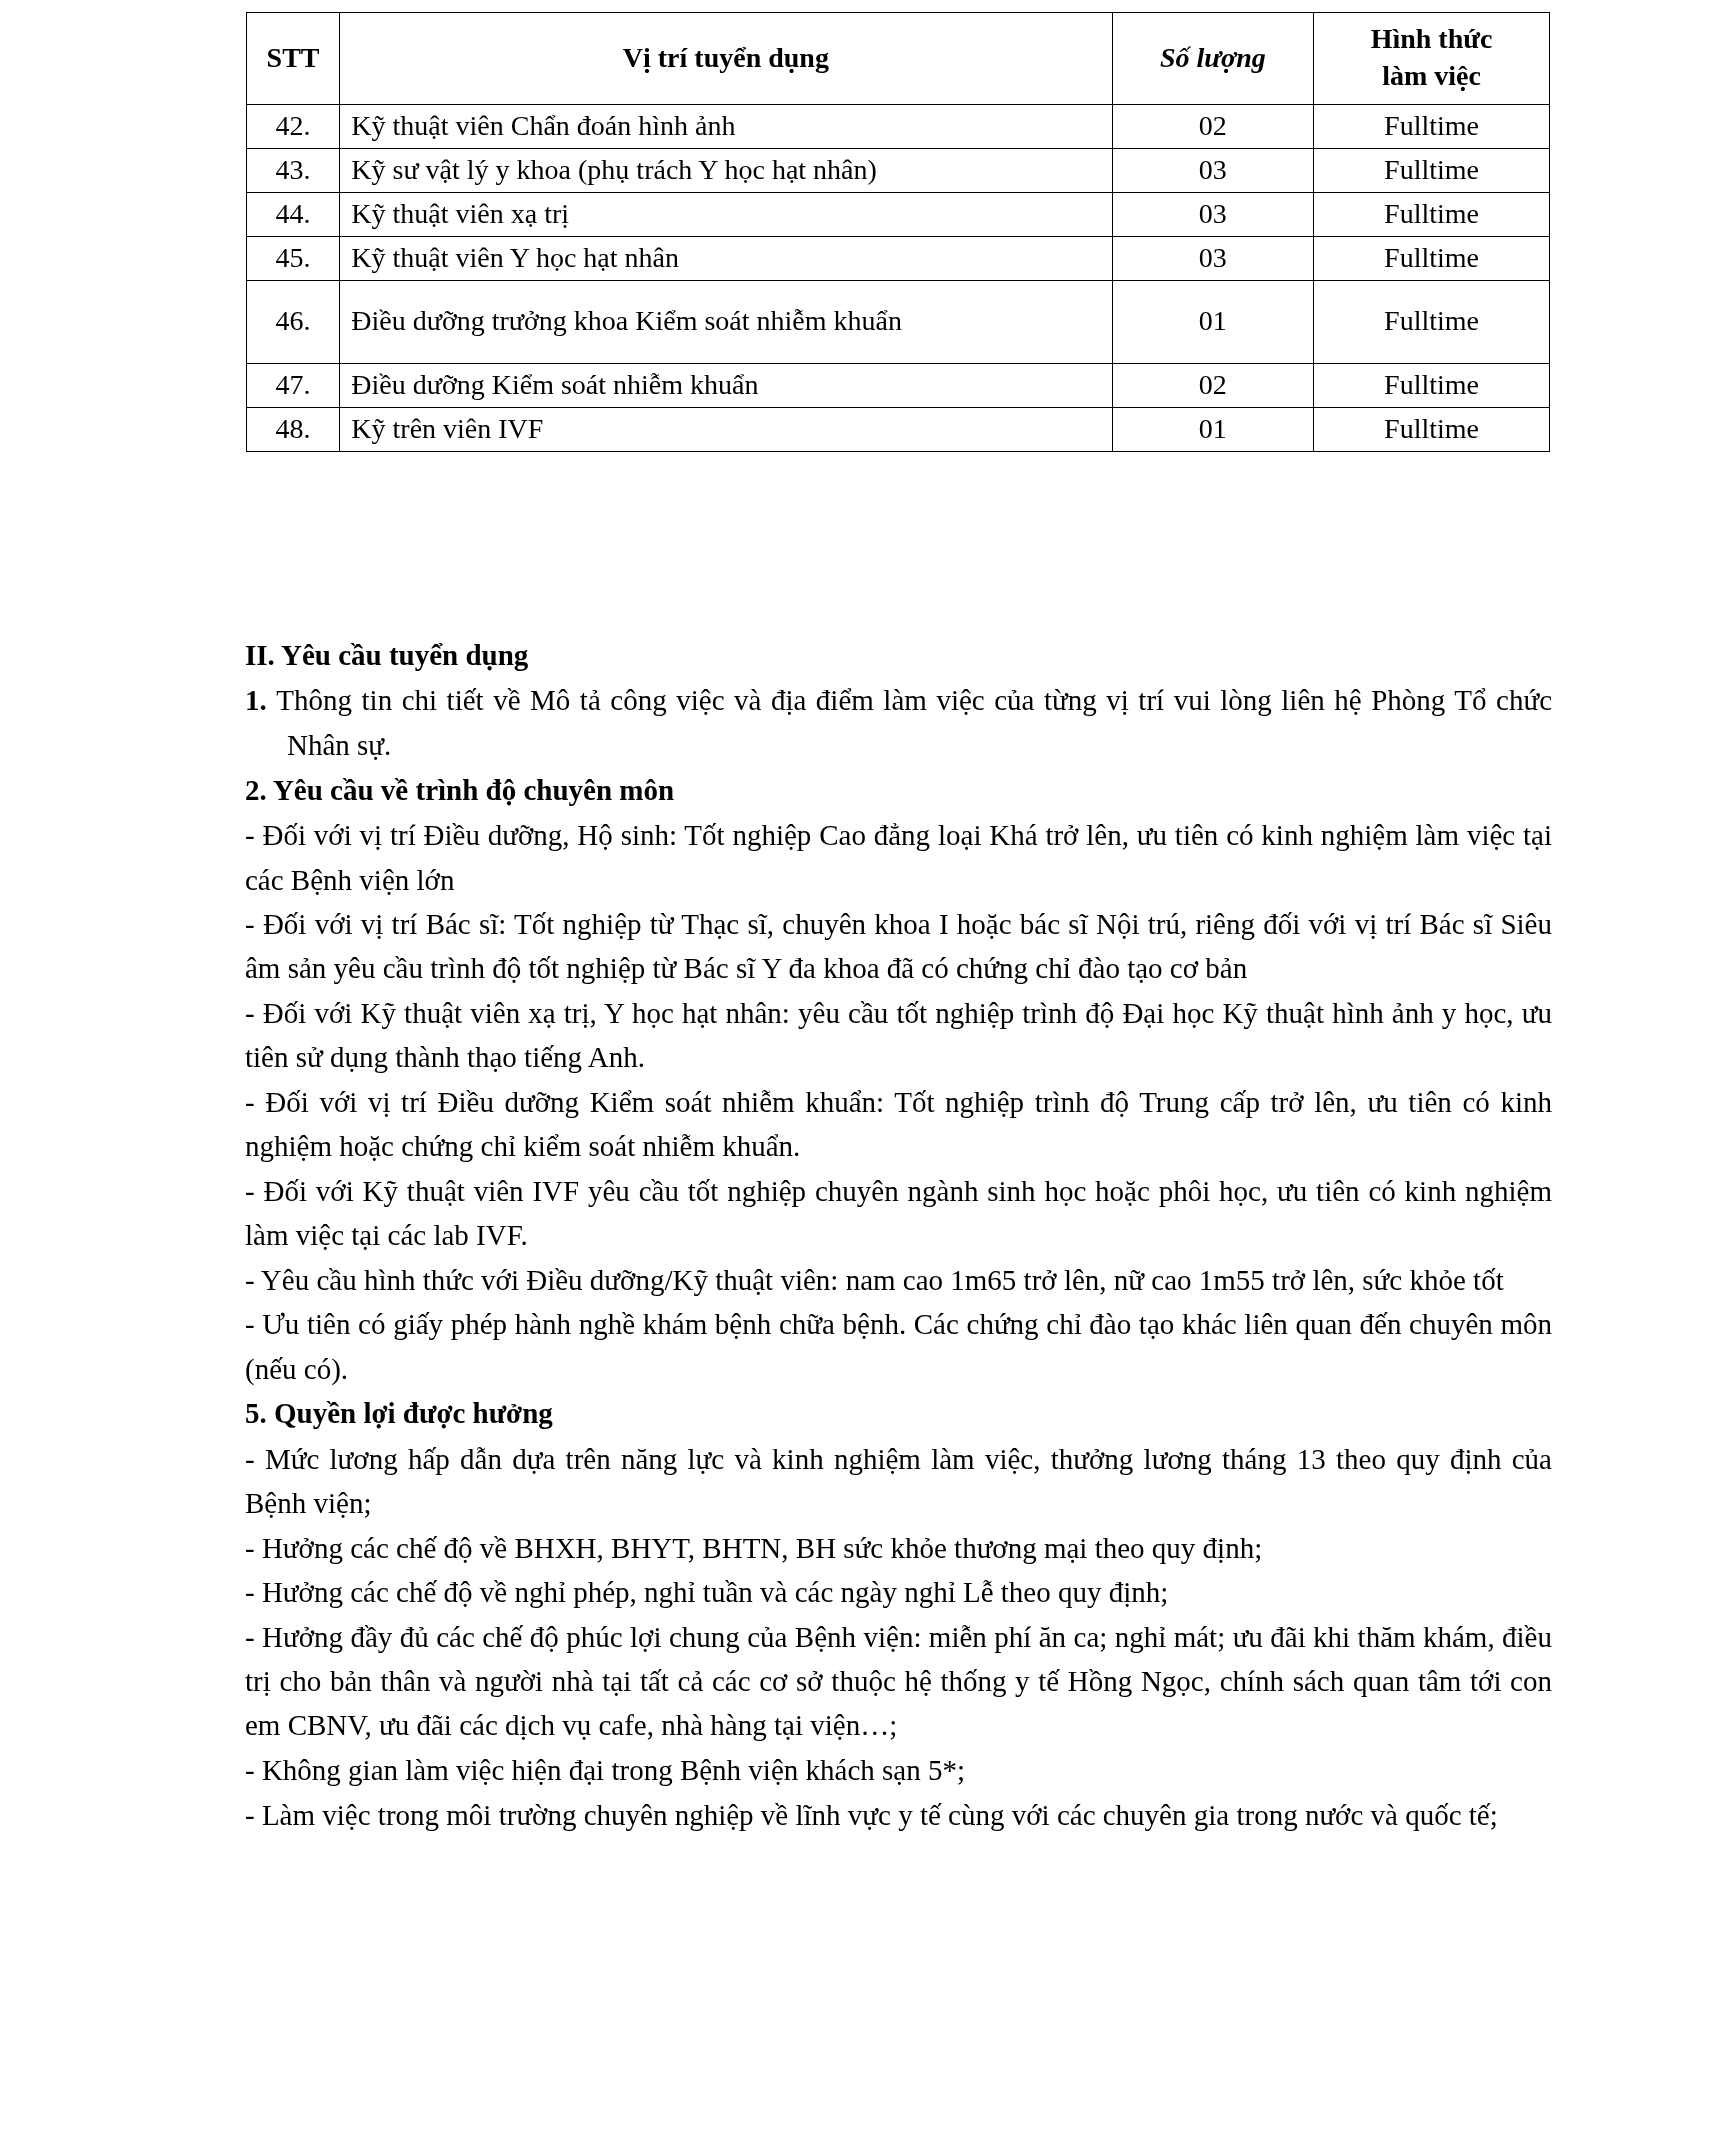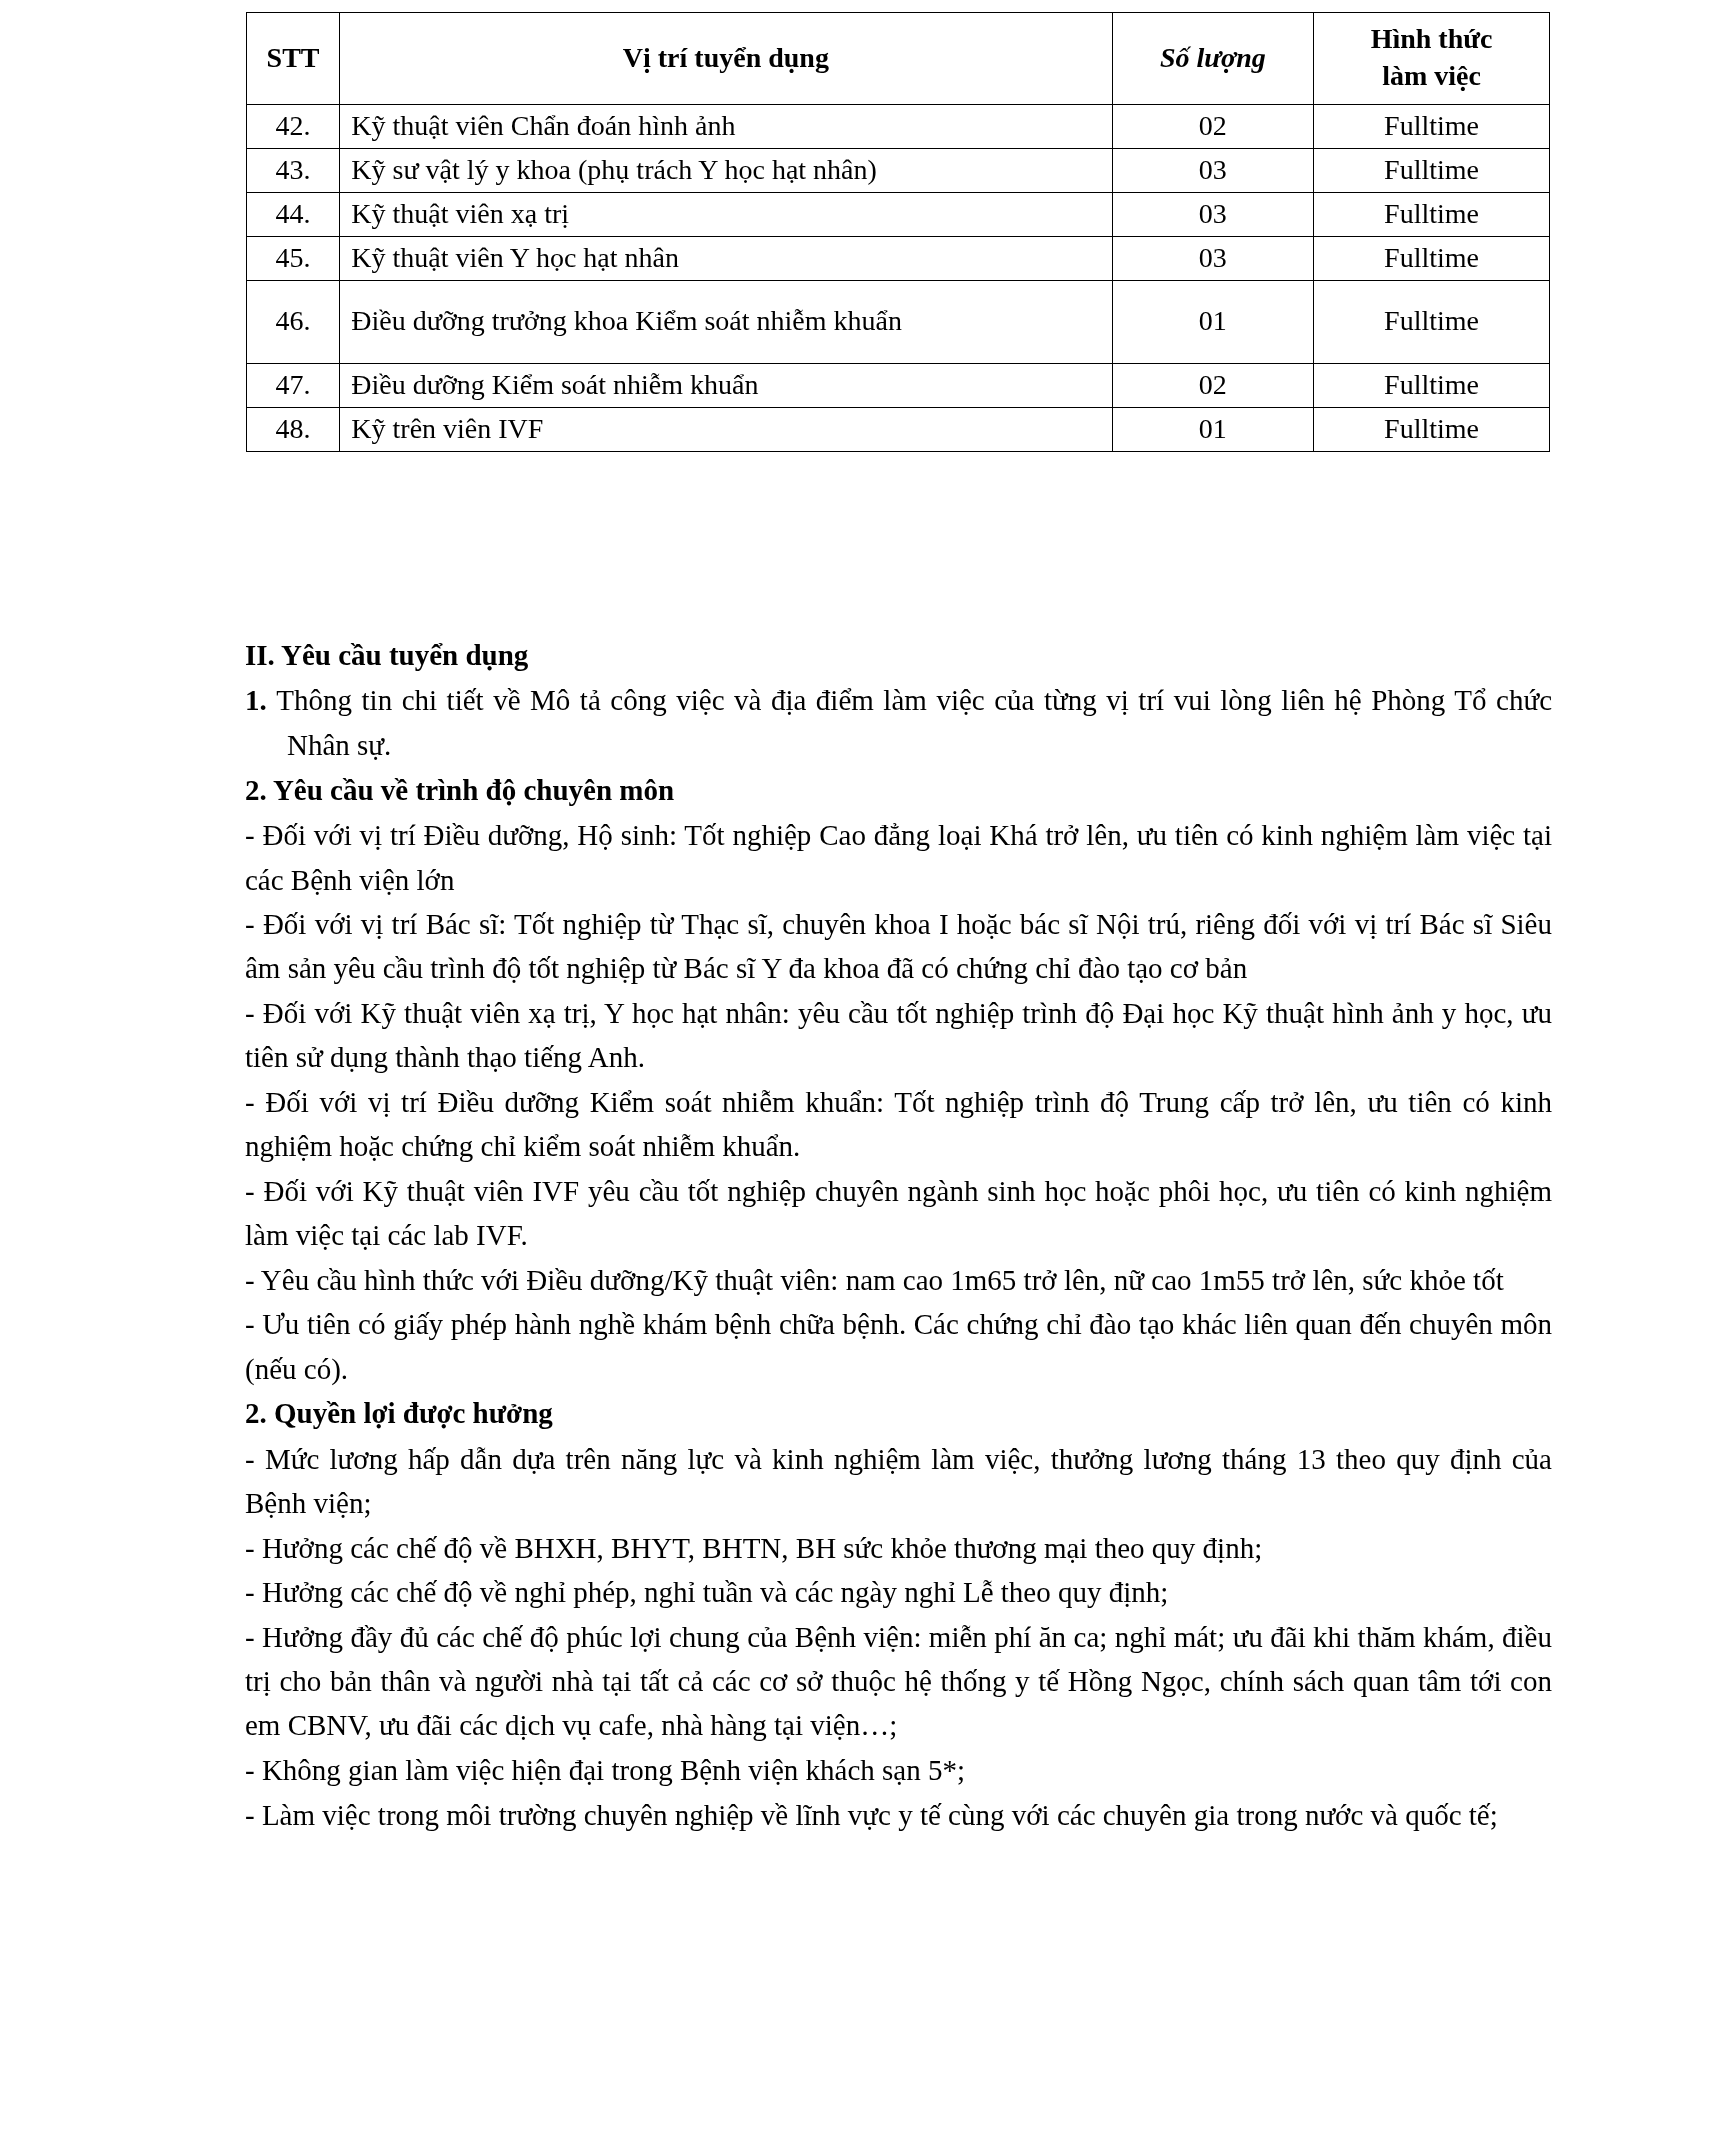--- a/index.html
+++ b/index.html
@@ -168,21 +168,21 @@
     <p class="heading">2. Yêu cầu về trình độ chuyên môn</p>
 
     <p class="para">- Đối với vị trí Điều dưỡng, Hộ sinh: Tốt nghiệp Cao đẳng loại Khá trở lên, ưu tiên có kinh nghiệm làm việc tại các Bệnh viện lớn</p>
     <p class="para">- Đối với vị trí Bác sĩ: Tốt nghiệp từ Thạc sĩ, chuyên khoa I hoặc bác sĩ Nội trú, riêng đối với vị trí Bác sĩ Siêu âm sản yêu cầu trình độ tốt nghiệp từ Bác sĩ Y đa khoa đã có chứng chỉ đào tạo cơ bản</p>
     <p class="para">- Đối với Kỹ thuật viên xạ trị, Y học hạt nhân: yêu cầu tốt nghiệp trình độ Đại học Kỹ thuật hình ảnh y học, ưu tiên sử dụng thành thạo tiếng Anh.</p>
     <p class="para">- Đối với vị trí Điều dưỡng Kiểm soát nhiễm khuẩn: Tốt nghiệp trình độ Trung cấp trở lên, ưu tiên có kinh nghiệm hoặc chứng chỉ kiểm soát nhiễm khuẩn.</p>
     <p class="para">- Đối với Kỹ thuật viên IVF yêu cầu tốt nghiệp chuyên ngành sinh học hoặc phôi học, ưu tiên có kinh nghiệm làm việc tại các lab IVF.</p>
     <p class="para">- Yêu cầu hình thức với Điều dưỡng/Kỹ thuật viên: nam cao 1m65 trở lên, nữ cao 1m55 trở lên, sức khỏe tốt</p>
     <p class="para">- Ưu tiên có giấy phép hành nghề khám bệnh chữa bệnh. Các chứng chỉ đào tạo khác liên quan đến chuyên môn (nếu có).</p>
 
-    <p class="heading">2. Quyền lợi được hưởng</p>
+    <p class="heading">5. Quyền lợi được hưởng</p>
 
     <p class="para">- Mức lương hấp dẫn dựa trên năng lực và kinh nghiệm làm việc, thưởng lương tháng 13 theo quy định của Bệnh viện;</p>
     <p class="para">- Hưởng các chế độ về BHXH, BHYT, BHTN, BH sức khỏe thương mại theo quy định;</p>
     <p class="para">- Hưởng các chế độ về nghỉ phép, nghỉ tuần và các ngày nghỉ Lễ theo quy định;</p>
     <p class="para">- Hưởng đầy đủ các chế độ phúc lợi chung của Bệnh viện: miễn phí ăn ca; nghỉ mát; ưu đãi khi thăm khám, điều trị cho bản thân và người nhà tại tất cả các cơ sở thuộc hệ thống y tế Hồng Ngọc, chính sách quan tâm tới con em CBNV, ưu đãi các dịch vụ cafe, nhà hàng tại viện…;</p>
     <p class="para">- Không gian làm việc hiện đại trong Bệnh viện khách sạn 5*;</p>
     <p class="para">- Làm việc trong môi trường chuyên nghiệp về lĩnh vực y tế cùng với các chuyên gia trong nước và quốc tế;</p>
 
   </div>
 </div>

